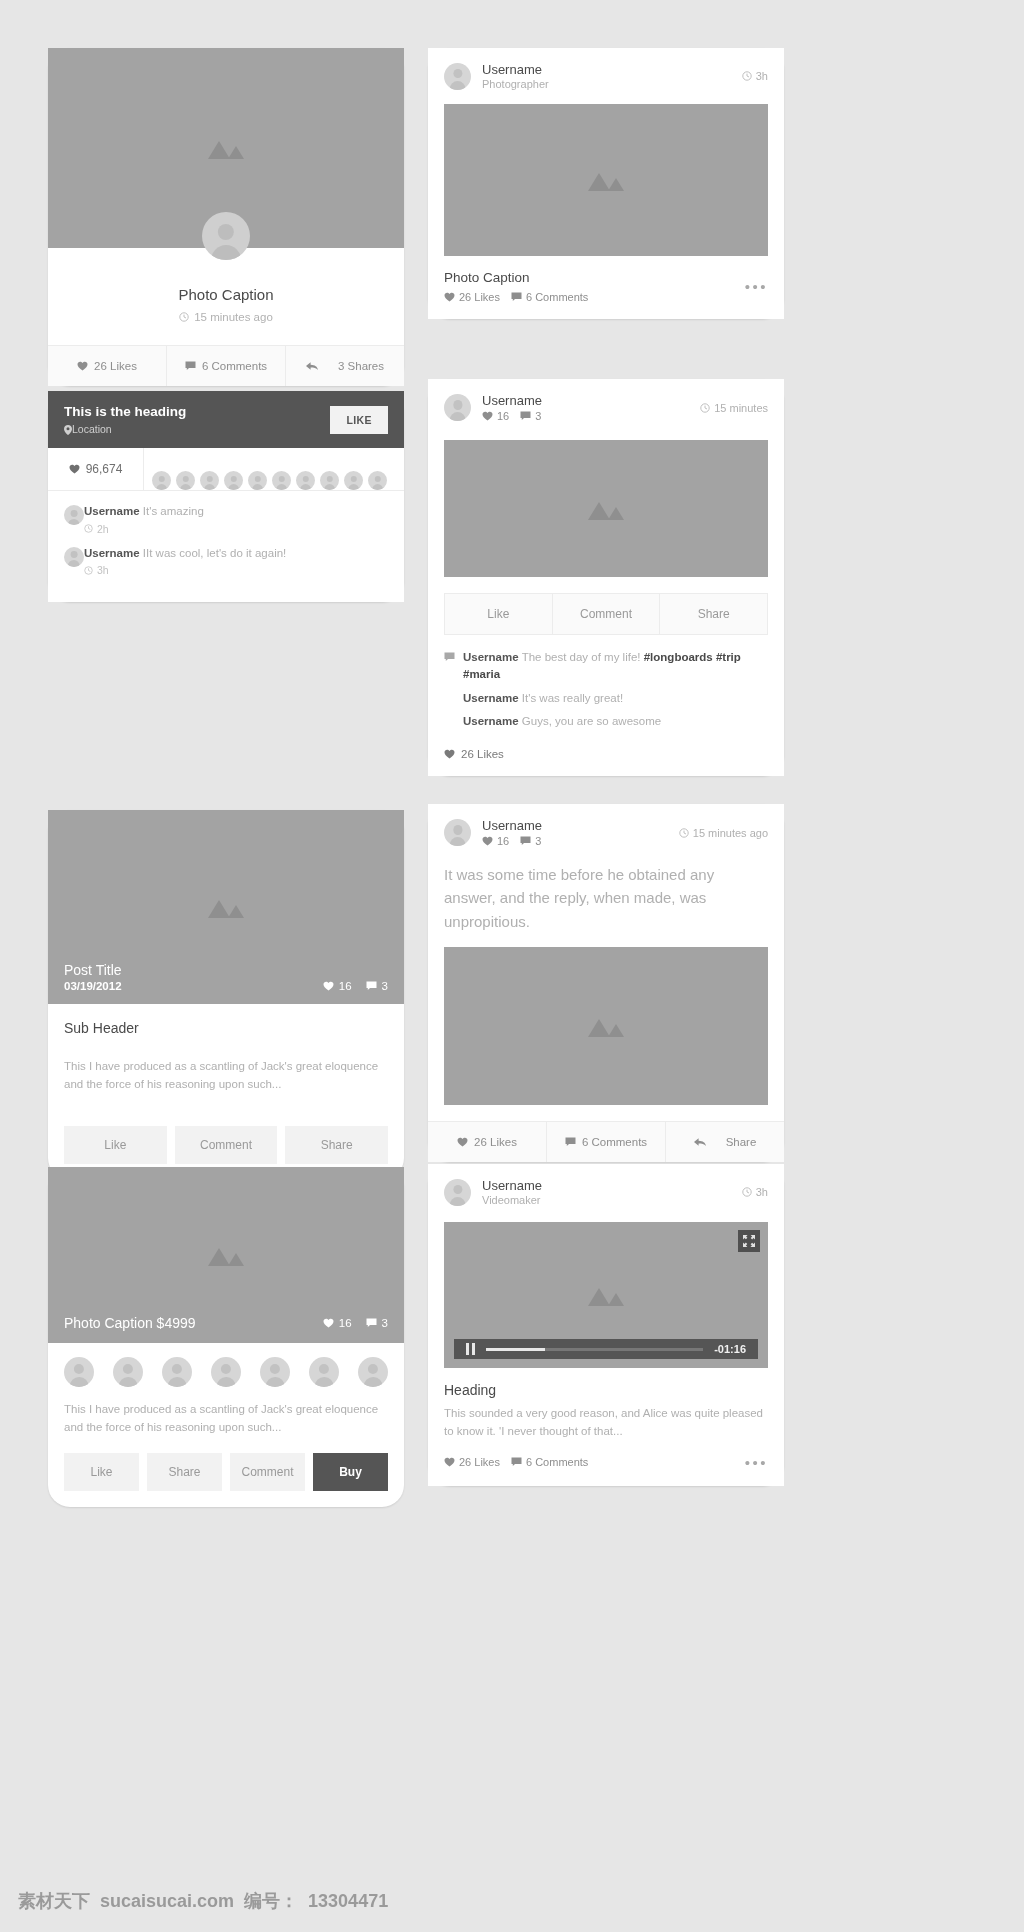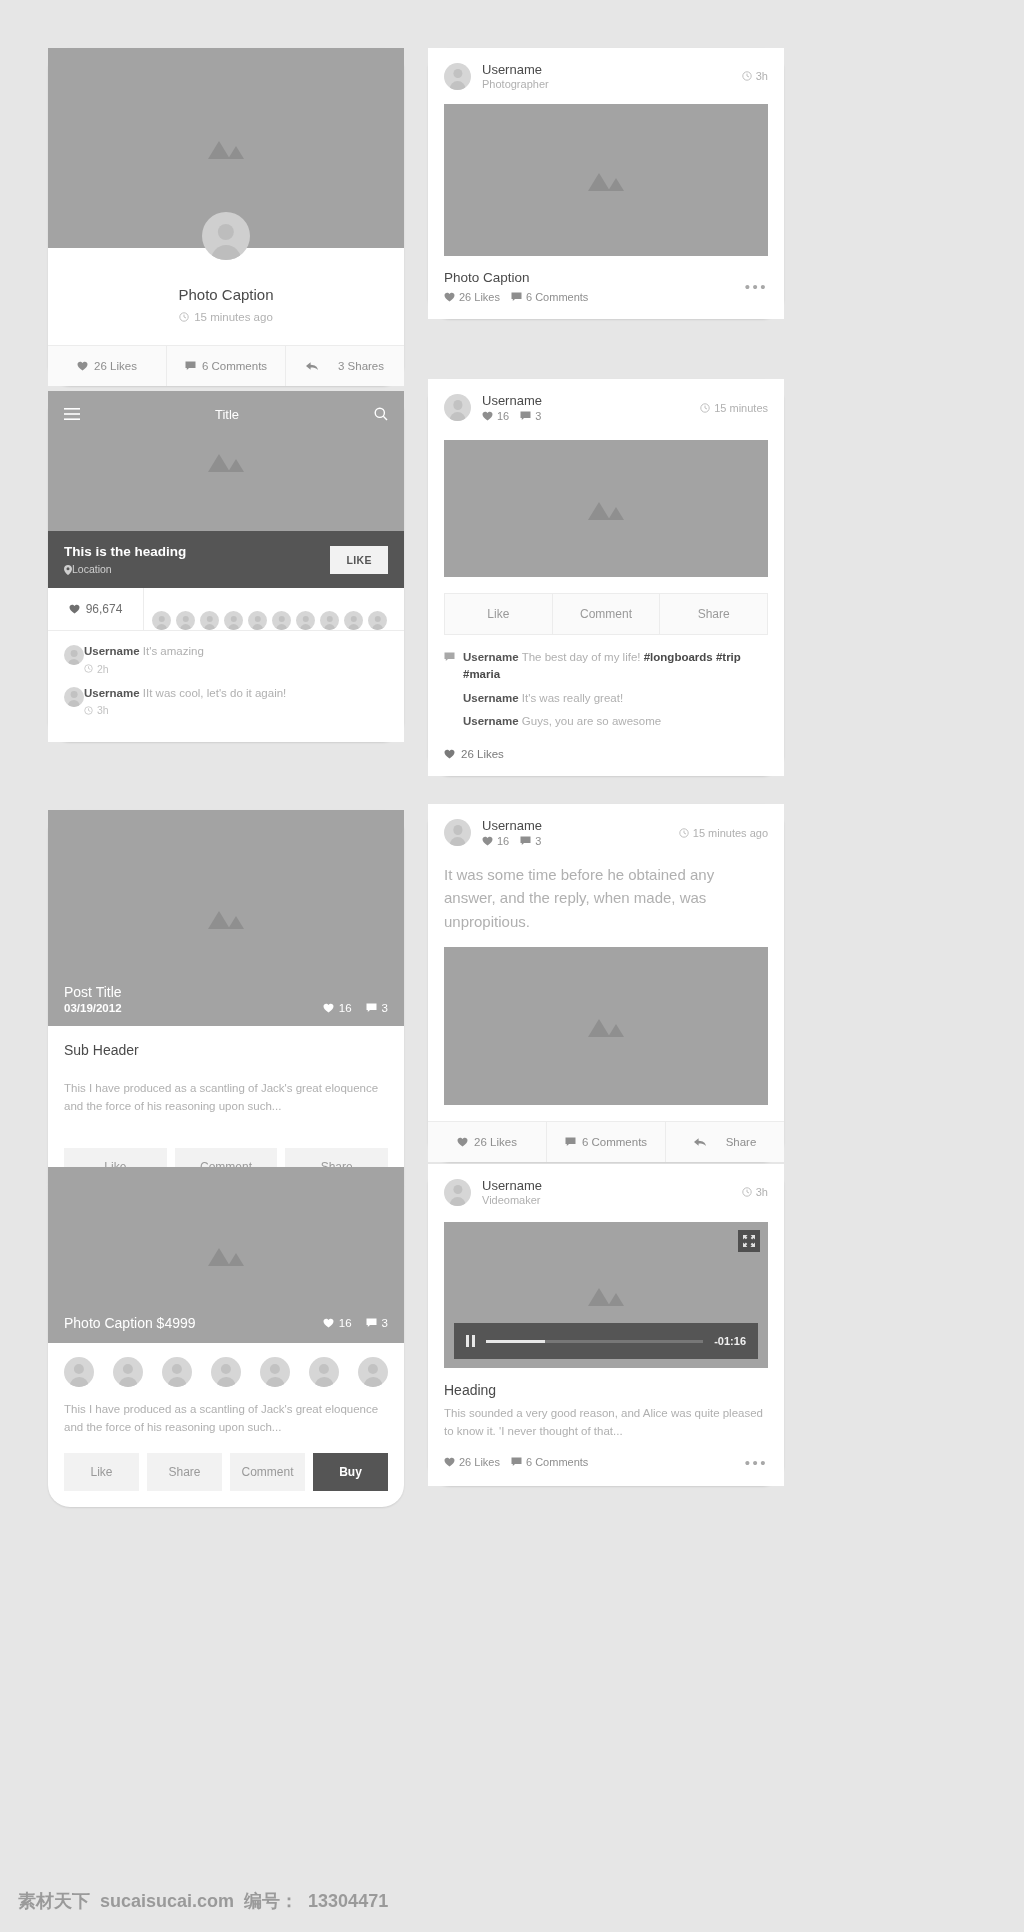--- a/index.html
+++ b/index.html
@@ -80,21 +80,21 @@
   .c2 .likesrow .avs .av { width:19px; height:19px; }
   .c2 .comments { padding:12px 16px 16px; background:#fff; }
   .c2 .cm { display:flex; margin-bottom:10px; }
   .c2 .cm .av { width:20px; height:20px; margin-top:2px; }
   .c2 .cm .ctext { font-size:11.5px; color:#b0b0b0; line-height:1.45; }
   .c2 .cm .ctext b { color:#555; font-weight:bold; }
   .c2 .cm .time { font-size:10.5px; color:#c2c2c2; margin-top:3px; display:flex; align-items:center; gap:4px; }
 
   
   .c3 { position:absolute; top:810px; left:0; width:356px; }
-  .c3 .hero { height:216px; }
+  .c3 .hero { height:194px; }
   .c3 .ovl { position:absolute; left:0; right:0; bottom:0; padding:12px 16px;
     display:flex; align-items:flex-end; }
   .c3 .ovl .t { flex:1; }
   .c3 .ovl .t .ti { color:#fff; font-size:14px; }
   .c3 .ovl .t .dt { color:#fff; font-size:11.5px; font-weight:bold; margin-top:2px; }
   .c3 .ovl .m { display:flex; gap:14px; color:#fff; font-size:11.5px; align-items:center; }
   .c3 .ovl .m span { display:flex; align-items:center; gap:5px; }
   .c3 .body { background:#fff; padding:16px; }
   .c3 .sh { font-size:14px; color:#4a4a4a; margin-bottom:22px; }
   .c3 .p { font-size:11.5px; color:#b0b0b0; line-height:1.55; margin-bottom:16px; }
@@ -146,21 +146,21 @@
   
   .r3 { position:absolute; top:804px; left:0; width:356px; }
   .r3 .p { font-size:15px; color:#b0b0b0; line-height:1.55; padding:2px 16px 14px; background:#fff; }
   .r3 .hero { height:158px; margin:0 16px 16px; }
 
   
   .r4 { position:absolute; top:1164px; left:0; width:356px; }
   .r4 .video { height:146px; margin:2px 16px 0; position:relative; }
   .r4 .fs { position:absolute; right:8px; top:8px; width:22px; height:22px; background:#4f4f4f;
     display:flex; align-items:center; justify-content:center; }
-  .r4 .ctrl { position:absolute; left:10px; right:10px; bottom:9px; height:36px; background:#555;
+  .r4 .ctrl { position:absolute; left:10px; right:10px; bottom:9px; height:20px; background:#555;
     display:flex; align-items:center; padding:0 12px; gap:11px; }
   .r4 .ctrl .pause { display:flex; gap:3px; }
   .r4 .ctrl .pause i { width:3px; height:12px; background:#e8e8e8; display:block; }
   .r4 .ctrl .track { flex:1; height:3px; background:#777; position:relative; }
   .r4 .ctrl .track .fill { position:absolute; left:0; top:0; bottom:0; width:27%; background:#e8e8e8; }
   .r4 .ctrl .time { font-size:11px; color:#f0f0f0; font-weight:bold; }
   .r4 .body { background:#fff; padding:14px 16px 14px; }
   .r4 .body .h { font-size:14px; color:#4a4a4a; margin-bottom:7px; }
   .r4 .body .p { font-size:11.5px; color:#b0b0b0; line-height:1.55; }
   .r4 .foot { display:flex; align-items:center; padding:0 16px 16px; background:#fff; }
@@ -222,43 +222,20 @@
               <svg width="12" height="10" viewBox="0 0 12 10">
                 <path d="M4.6 1.3 0 5l4.6 3.7V6.6c3.4 0 5.6.6 7.4 2.4-.7-3.4-3-5-7.4-5.2z" fill="#8e8e8e"></path>
               </svg>
             </span>
           <span>3 Shares</span>
         </div>
       </div>
     </div>
 
     <div class="card c2">
-      <div class="ph hero">
-        <div class="topbar">
-          <span class="ico">
-              <svg width="16" height="12" viewBox="0 0 16 12">
-                <rect y="0" width="16" height="1.6" fill="#fff"></rect>
-                <rect y="5.2" width="16" height="1.6" fill="#fff"></rect>
-                <rect y="10.4" width="16" height="1.6" fill="#fff"></rect>
-              </svg>
-            </span>
-          <span class="title">Title</span>
-          <span class="ico">
-              <svg width="14" height="14" viewBox="0 0 14 14">
-                <circle cx="5.8" cy="5.8" r="4.6" fill="none" stroke="#fff" stroke-width="1.4"></circle>
-                <path d="M9.3 9.3 13 13" stroke="#fff" stroke-width="1.4"></path>
-              </svg>
-            </span>
-        </div>
-        <div class="ph-icon">
-          <svg viewBox="0 0 44 22">
-              <path d="M4 22 L15 4 L26 22 Z M24 22 L32 9 L40 22 Z" fill="#8f8f8f"></path>
-            </svg>
-        </div>
-      </div>
       <div class="overlay">
         <div class="txt">
           <div class="h">This is the heading</div>
           <div class="loc">
             <span class="ico">
                 <svg width="8" height="10" viewBox="0 0 8 10">
                   <path d="M4 0C1.8 0 0 1.7 0 3.9 0 6.8 4 10 4 10s4-3.2 4-6.1C8 1.7 6.2 0 4 0zm0 5.3a1.5 1.5 0 1 1 0-3 1.5 1.5 0 0 1 0 3z" fill="#cfcfcf"></path>
                 </svg>
               </span>
             <span>Location</span>

